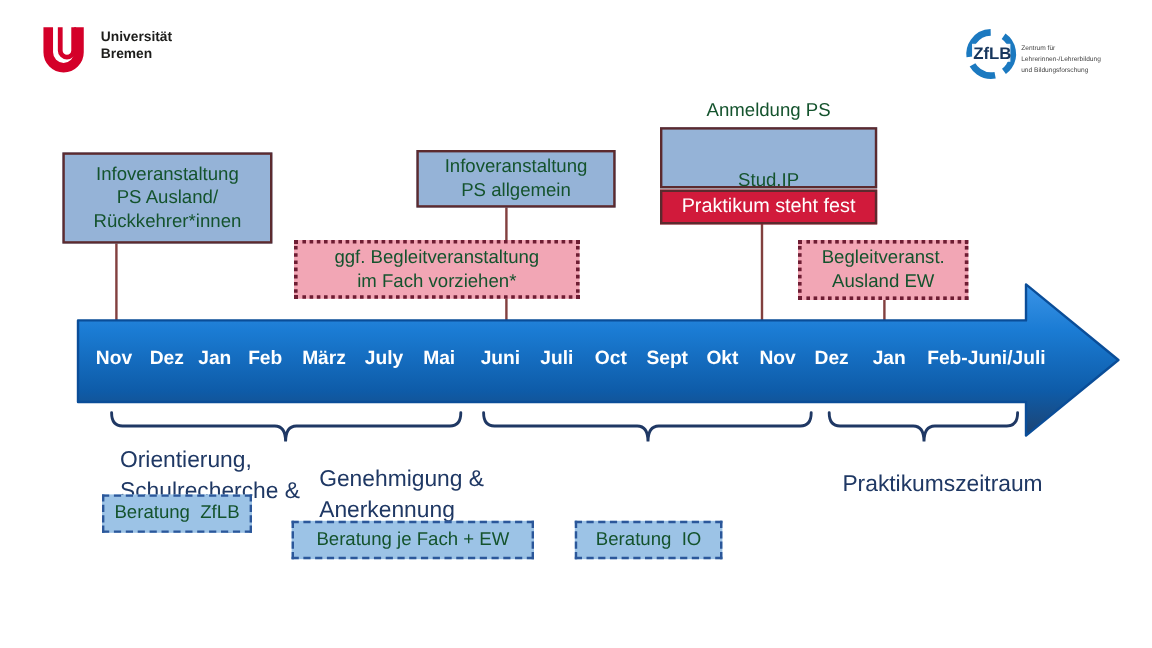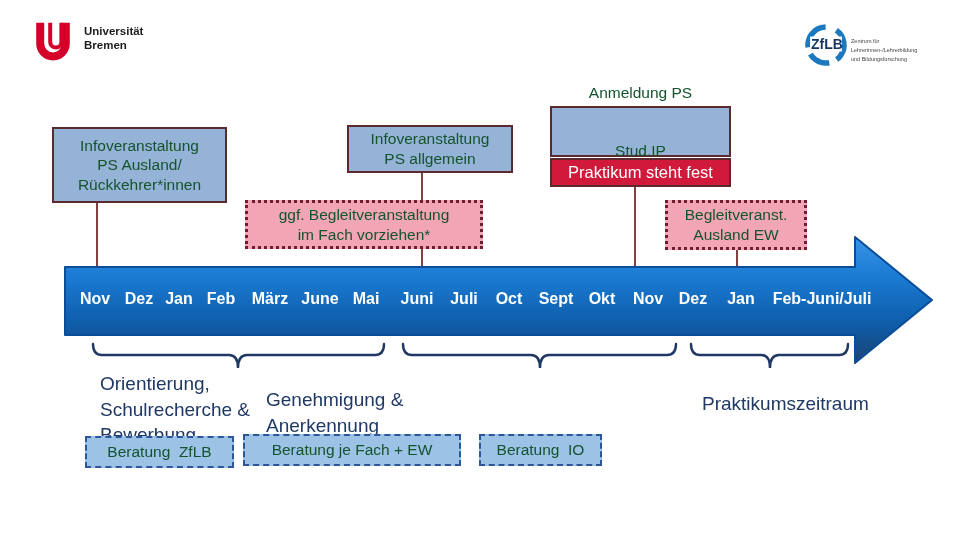--- a/index.html
+++ b/index.html
@@ -112,21 +112,21 @@
       </linearGradient>
     </defs>
     <polygon points="5,37 795,37 795,7 872,70 795,133 795,105 5,105" fill="url(#ag)" stroke="#0A4D98" stroke-width="2" stroke-linejoin="round"></polygon>
   </svg>
 
   <span class="month" style="left:95px;">Nov</span>
   <span class="month" style="left:139px;">Dez</span>
   <span class="month" style="left:179px;">Jan</span>
   <span class="month" style="left:221px;">Feb</span>
   <span class="month" style="left:270px;">März</span>
-  <span class="month" style="left:320px;">June</span>
+  <span class="month" style="left:320px;">July</span>
   <span class="month" style="left:366px;">Mai</span>
   <span class="month" style="left:417px;">Juni</span>
   <span class="month" style="left:464px;">Juli</span>
   <span class="month" style="left:509px;">Oct</span>
   <span class="month" style="left:556px;">Sept</span>
   <span class="month" style="left:602px;">Okt</span>
   <span class="month" style="left:648px;">Nov</span>
   <span class="month" style="left:693px;">Dez</span>
   <span class="month" style="left:741px;">Jan</span>
   <span class="month" style="left:822px;">Feb-Juni/Juli</span>
@@ -139,23 +139,23 @@
     </g>
   </svg>
 
   <div class="phase" style="left:100px;top:371px;">Orientierung,
 Schulrecherche &amp;
 Bewerbung</div>
   <div class="phase" style="left:266px;top:387px;">Genehmigung &amp;
 Anerkennung</div>
   <div class="phase" style="left:702px;top:391px;">Praktikumszeitraum</div>
 
-  <div class="ebox dash" style="left:85px;top:436px;width:149px;height:32px;">
+  <div class="ebox dash" style="left:85px;top:412px;width:125px;height:32px;">
     <span>Beratung  ZfLB</span>
   </div>
-  <div class="ebox dash" style="left:243px;top:434px;width:218px;height:32px;">
+  <div class="ebox dash" style="left:243px;top:434px;width:202px;height:32px;">
     <span>Beratung je Fach + EW</span>
   </div>
   <div class="ebox dash" style="left:479px;top:434px;width:123px;height:32px;">
     <span>Beratung  IO</span>
   </div>
 
 </div>
 
 </body></html>

